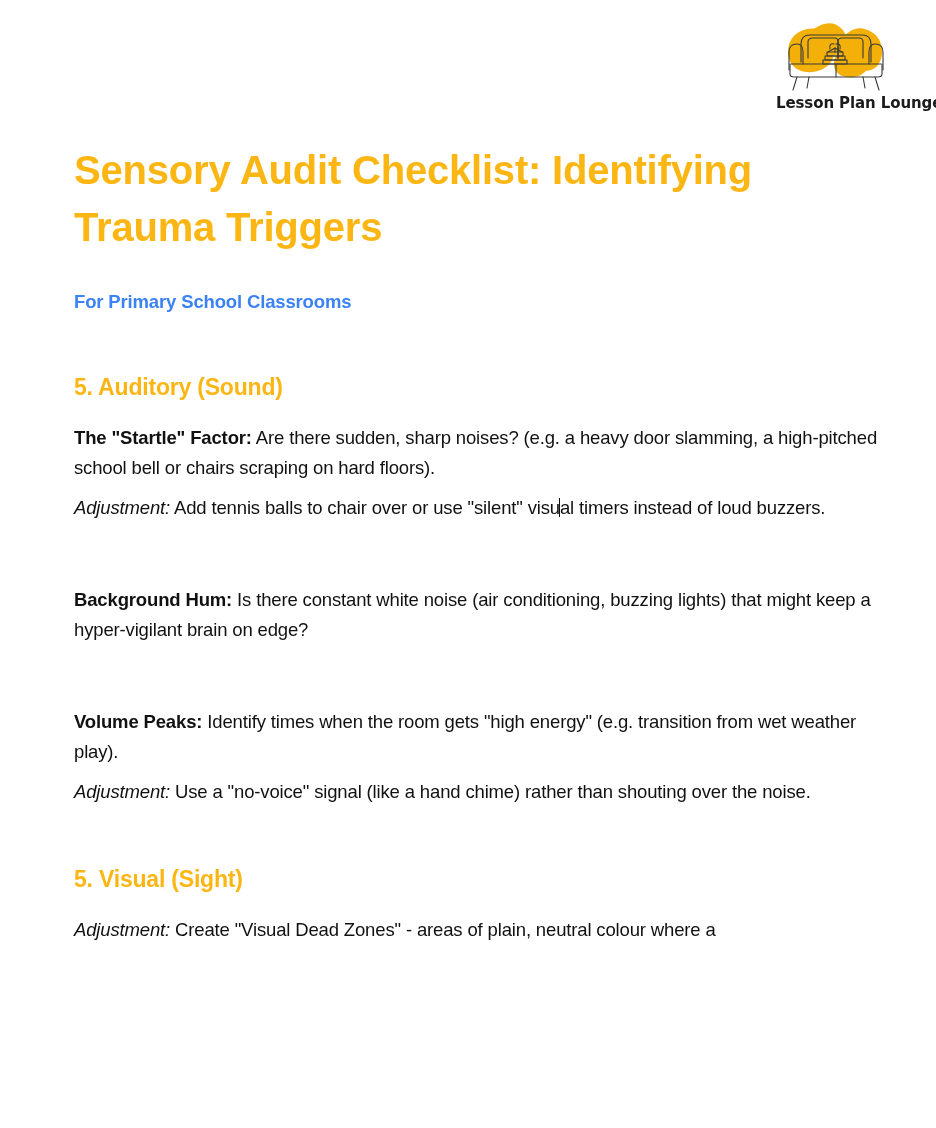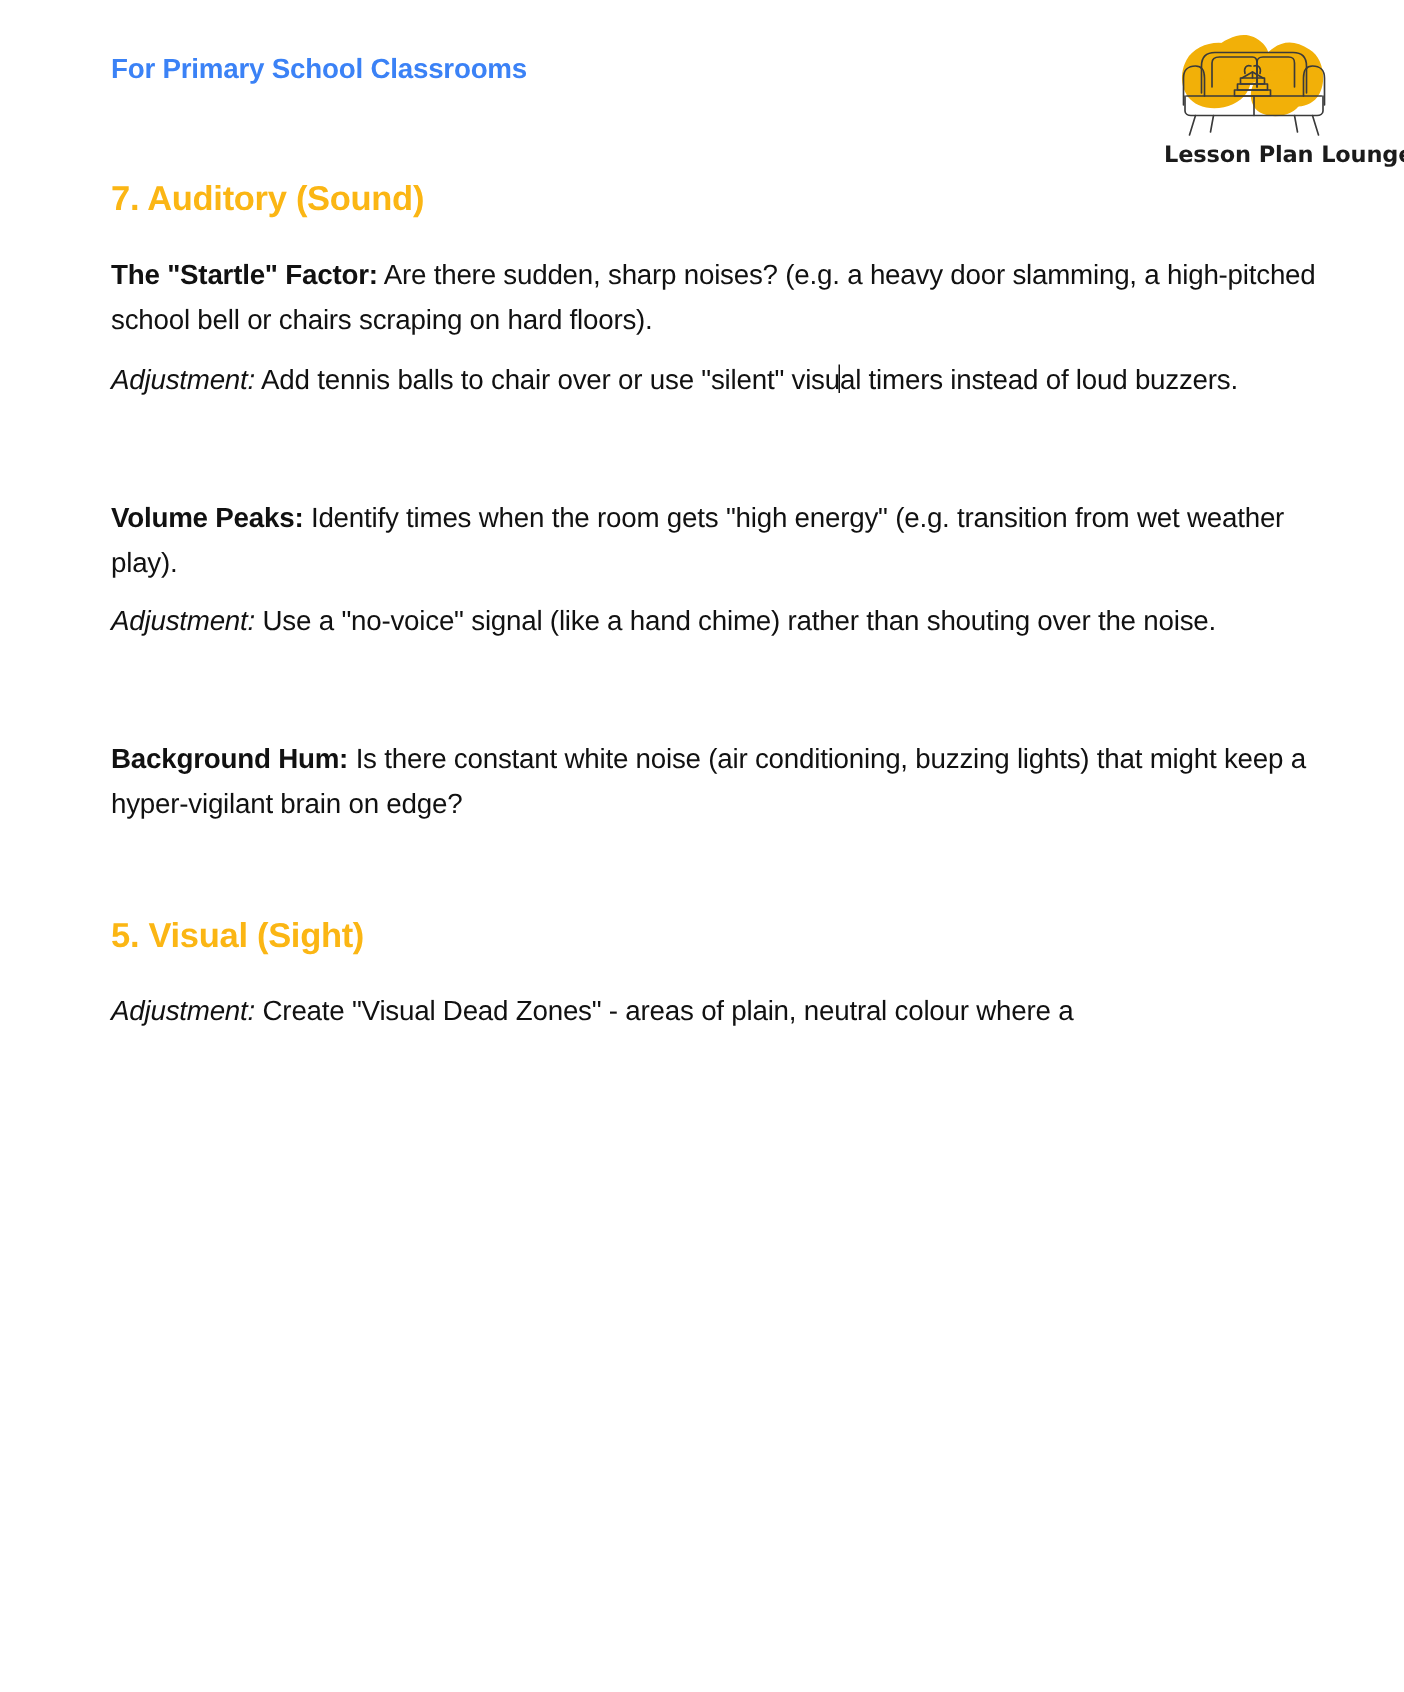--- a/index.html
+++ b/index.html
@@ -166,39 +166,40 @@
       <path d="M56 30 L56 34"></path>
       <path d="M51 31 C50 27 52 25 55 26"></path>
       <path d="M61 31 C62 27 60 25 57 26"></path>
     </g>
   </svg>
   <div class="logo-wordmark">Lesson Plan Lounge</div>
 </div>
 
 <div class="doc">
 
+  <h1 class="doc-title">Sensory Audit Checklist: Identifying Trauma Triggers</h1>
 
   <p class="doc-subtitle">For Primary School Classrooms</p>
 
 
-  <h2 class="section-heading">7. Auditory (Sound)</h2>
+  <h2 class="section-heading">5. Auditory (Sound)</h2>
 
   <div class="item">
     <p><span class="lead">The "Startle" Factor:</span><span> Are there sudden, sharp noises? (e.g. a heavy door slamming, a high-pitched school bell or chairs scraping on hard floors).</span></p>
     <p><span class="adj-label">Adjustment:</span><span> Add tennis balls to chair over or use "silent" visu</span><span class="caret"></span><span>al timers instead of loud buzzers.</span></p>
   </div>
 
   <div class="item">
+    <p><span class="lead">Background Hum:</span><span> Is there constant white noise (air conditioning, buzzing lights) that might keep a hyper-vigilant brain on edge?</span></p>
+  </div>
+
+  <div class="item">
     <p><span class="lead">Volume Peaks:</span><span> Identify times when the room gets "high energy" (e.g. transition from wet weather play).</span></p>
     <p><span class="adj-label">Adjustment:</span><span> Use a "no-voice" signal (like a hand chime) rather than shouting over the noise.</span></p>
   </div>
 
-  <div class="item">
-    <p><span class="lead">Background Hum:</span><span> Is there constant white noise (air conditioning, buzzing lights) that might keep a hyper-vigilant brain on edge?</span></p>
-  </div>
-
   <h2 class="section-heading">5. Visual (Sight)</h2>
 
   <div class="item">
     <p><span class="adj-label">Adjustment:</span><span> Create "Visual Dead Zones" - areas of plain, neutral colour where a</span></p>
   </div>
 
 </div>
 
 </body></html>

